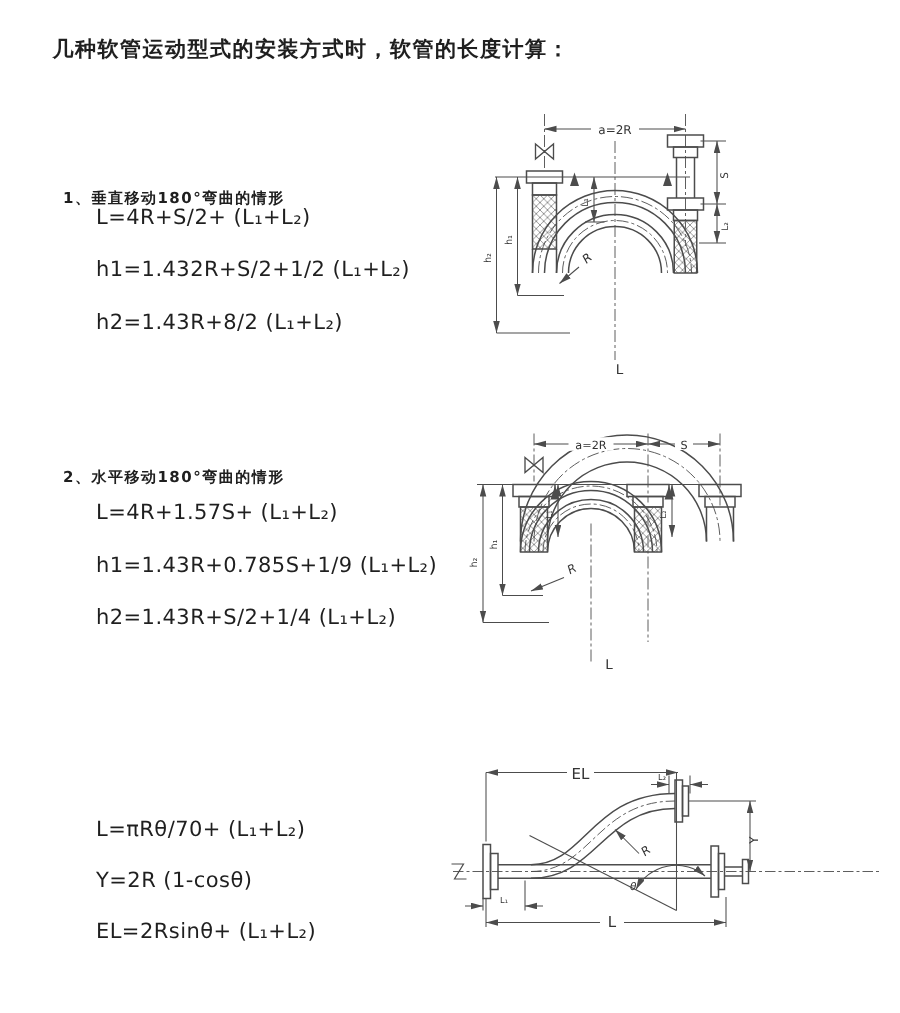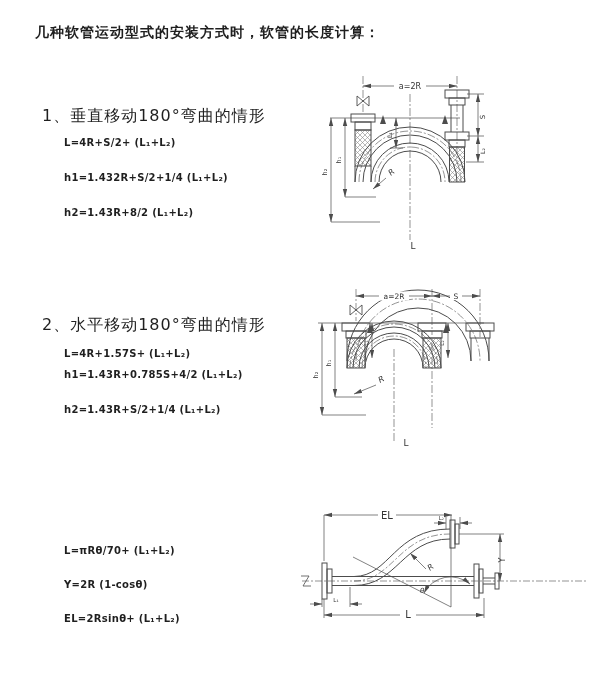--- a/index.html
+++ b/index.html
@@ -1,39 +1,39 @@
 <!DOCTYPE html>
 <html><head>
 <meta charset="utf-8">
 <style>
   html,body{margin:0;padding:0;background:#fff;}
   #page{position:relative;width:600px;height:675px;background:#ffffff;overflow:hidden;
         font-family:"DejaVu Sans","Liberation Sans",sans-serif;color:#1f1f1f;}
   .abs{position:absolute;white-space:nowrap;}
   .doc-title{left:35px;top:24px;font-size:14px;font-weight:bold;letter-spacing:1px;}
-  .sec-heading{font-size:16px;font-weight:normal;letter-spacing:1px;}
-  .formula{font-size:10px;letter-spacing:.3px;font-weight:bold;}
+  .sec-heading{font-size:10px;font-weight:bold;letter-spacing:1px;margin-top:19px;}
+  .formula{font-size:14px;letter-spacing:.3px;}
   svg{position:absolute;overflow:visible;}
   svg text{font-family:"DejaVu Sans","Liberation Sans",sans-serif;fill:#333;}
 </style>
 </head>
 <body>
 
 <div id="page">
 
   <div class="abs doc-title">几种软管运动型式的安装方式时，软管的长度计算：</div>
 
   <div class="abs sec-heading" style="left:42px;top:106px">1、垂直移动180°弯曲的情形</div>
   <div class="abs formula" style="left:64px;top:137px">L=4R+S/2+ (L₁+L₂)</div>
-  <div class="abs formula" style="left:64px;top:172px">h1=1.432R+S/2+1/4 (L₁+L₂)</div>
+  <div class="abs formula" style="left:64px;top:172px">h1=1.432R+S/2+1/2 (L₁+L₂)</div>
   <div class="abs formula" style="left:64px;top:207px">h2=1.43R+8/2 (L₁+L₂)</div>
 
-  <div class="abs sec-heading" style="left:42px;top:315px">2、水平移动180°弯曲的情形</div>
-  <div class="abs formula" style="left:64px;top:348px">L=4R+1.57S+ (L₁+L₂)</div>
-  <div class="abs formula" style="left:64px;top:369px">h1=1.43R+0.785S+4/2 (L₁+L₂)</div>
+  <div class="abs sec-heading" style="left:42px;top:292px">2、水平移动180°弯曲的情形</div>
+  <div class="abs formula" style="left:64px;top:334px">L=4R+1.57S+ (L₁+L₂)</div>
+  <div class="abs formula" style="left:64px;top:369px">h1=1.43R+0.785S+1/9 (L₁+L₂)</div>
   <div class="abs formula" style="left:64px;top:404px">h2=1.43R+S/2+1/4 (L₁+L₂)</div>
 
   <div class="abs formula" style="left:64px;top:545px">L=πRθ/70+ (L₁+L₂)</div>
   <div class="abs formula" style="left:64px;top:579px">Y=2R (1-cosθ)</div>
   <div class="abs formula" style="left:64px;top:613px">EL=2Rsinθ+ (L₁+L₂)</div>
 
   <svg style="left:310px;top:70px" width="290" height="192" viewBox="0 0 290 192">
     <defs>
       <marker id="a1" markerWidth="8" markerHeight="5" refX="8" refY="2.2" orient="auto-start-reverse" markerUnits="userSpaceOnUse">
         <path d="M0,0 L8,2.2 L0,4.4 Z" fill="#4c4c4c"></path>

